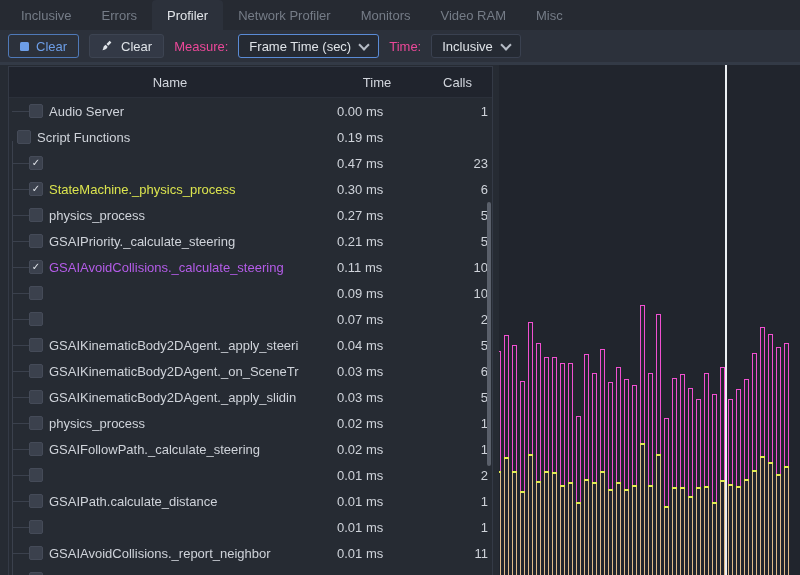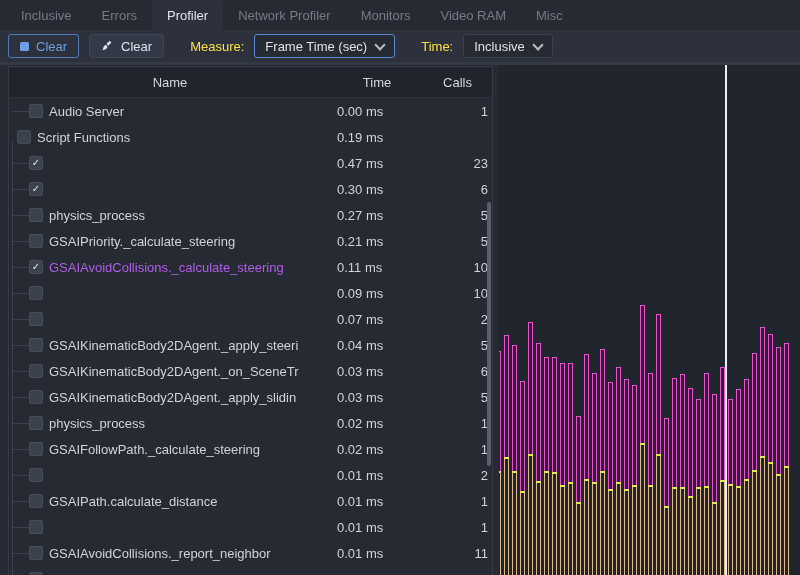--- a/index.html
+++ b/index.html
@@ -13,21 +13,21 @@
   .tabbar{height:30px;background:#262a32;display:flex;align-items:stretch;padding-left:6px}
   .tab{display:flex;align-items:center;padding:0 15px;color:#757c87;white-space:nowrap}
   .tab.active{background:#2c313b;color:#e2e5e9;border-radius:4px 4px 0 0}
   
   .toolbar{height:32px;background:#2c313b;display:flex;align-items:center;padding:0 8px;gap:10px}
   .btn{height:24px;display:inline-flex;align-items:center;gap:7px;padding:0 11px;
        border-radius:3px;box-sizing:border-box;background:transparent}
   .btn-stop{border:1px solid #4f79b8;color:#6d9ee8}
   .stop-square{width:9px;height:9px;background:#6d9ee8;border-radius:1.5px}
   .btn-clear{background:#333946;border:1px solid #3d4452;color:#dfe3e8}
-  .lbl{color:#fde047;margin-left:16px}
+  .lbl{color:#ec4899;margin-left:0}
   .dd{height:24px;display:inline-flex;align-items:center;gap:9px;padding:0 10px;
       background:#252a33;border:1px solid #3a4150;border-radius:3px;color:#dfe3e8;box-sizing:border-box}
   .dd.focus{border-color:#5a8bd6}
   .chev{width:6px;height:6px;border-right:2px solid #b6bcc6;border-bottom:2px solid #b6bcc6;
         transform:rotate(45deg);margin-top:-3px}
   
   .content{position:relative;height:513px;box-sizing:border-box;
            border-top:3px solid #333a46;background:#262b33}
   
   .table-panel{position:absolute;left:8px;top:1px;bottom:0;width:485px;overflow:hidden;
@@ -122,20 +122,21 @@
         </div>
         <div class="row lvl2">
           <div class="stub"></div>
           <div class="cb">✓</div>
           <div class="tm">0.47 ms</div>
           <div class="cl">23</div>
         </div>
         <div class="row lvl2">
           <div class="stub"></div>
           <div class="cb">✓</div>
+          <div class="nm" style="color: rgb(219, 228, 78);">StateMachine._physics_process</div>
           <div class="tm">0.30 ms</div>
           <div class="cl">6</div>
         </div>
         <div class="row lvl2">
           <div class="stub"></div>
           <div class="cb"></div>
           <div class="nm">physics_process</div>
           <div class="tm">0.27 ms</div>
           <div class="cl">5</div>
         </div>

